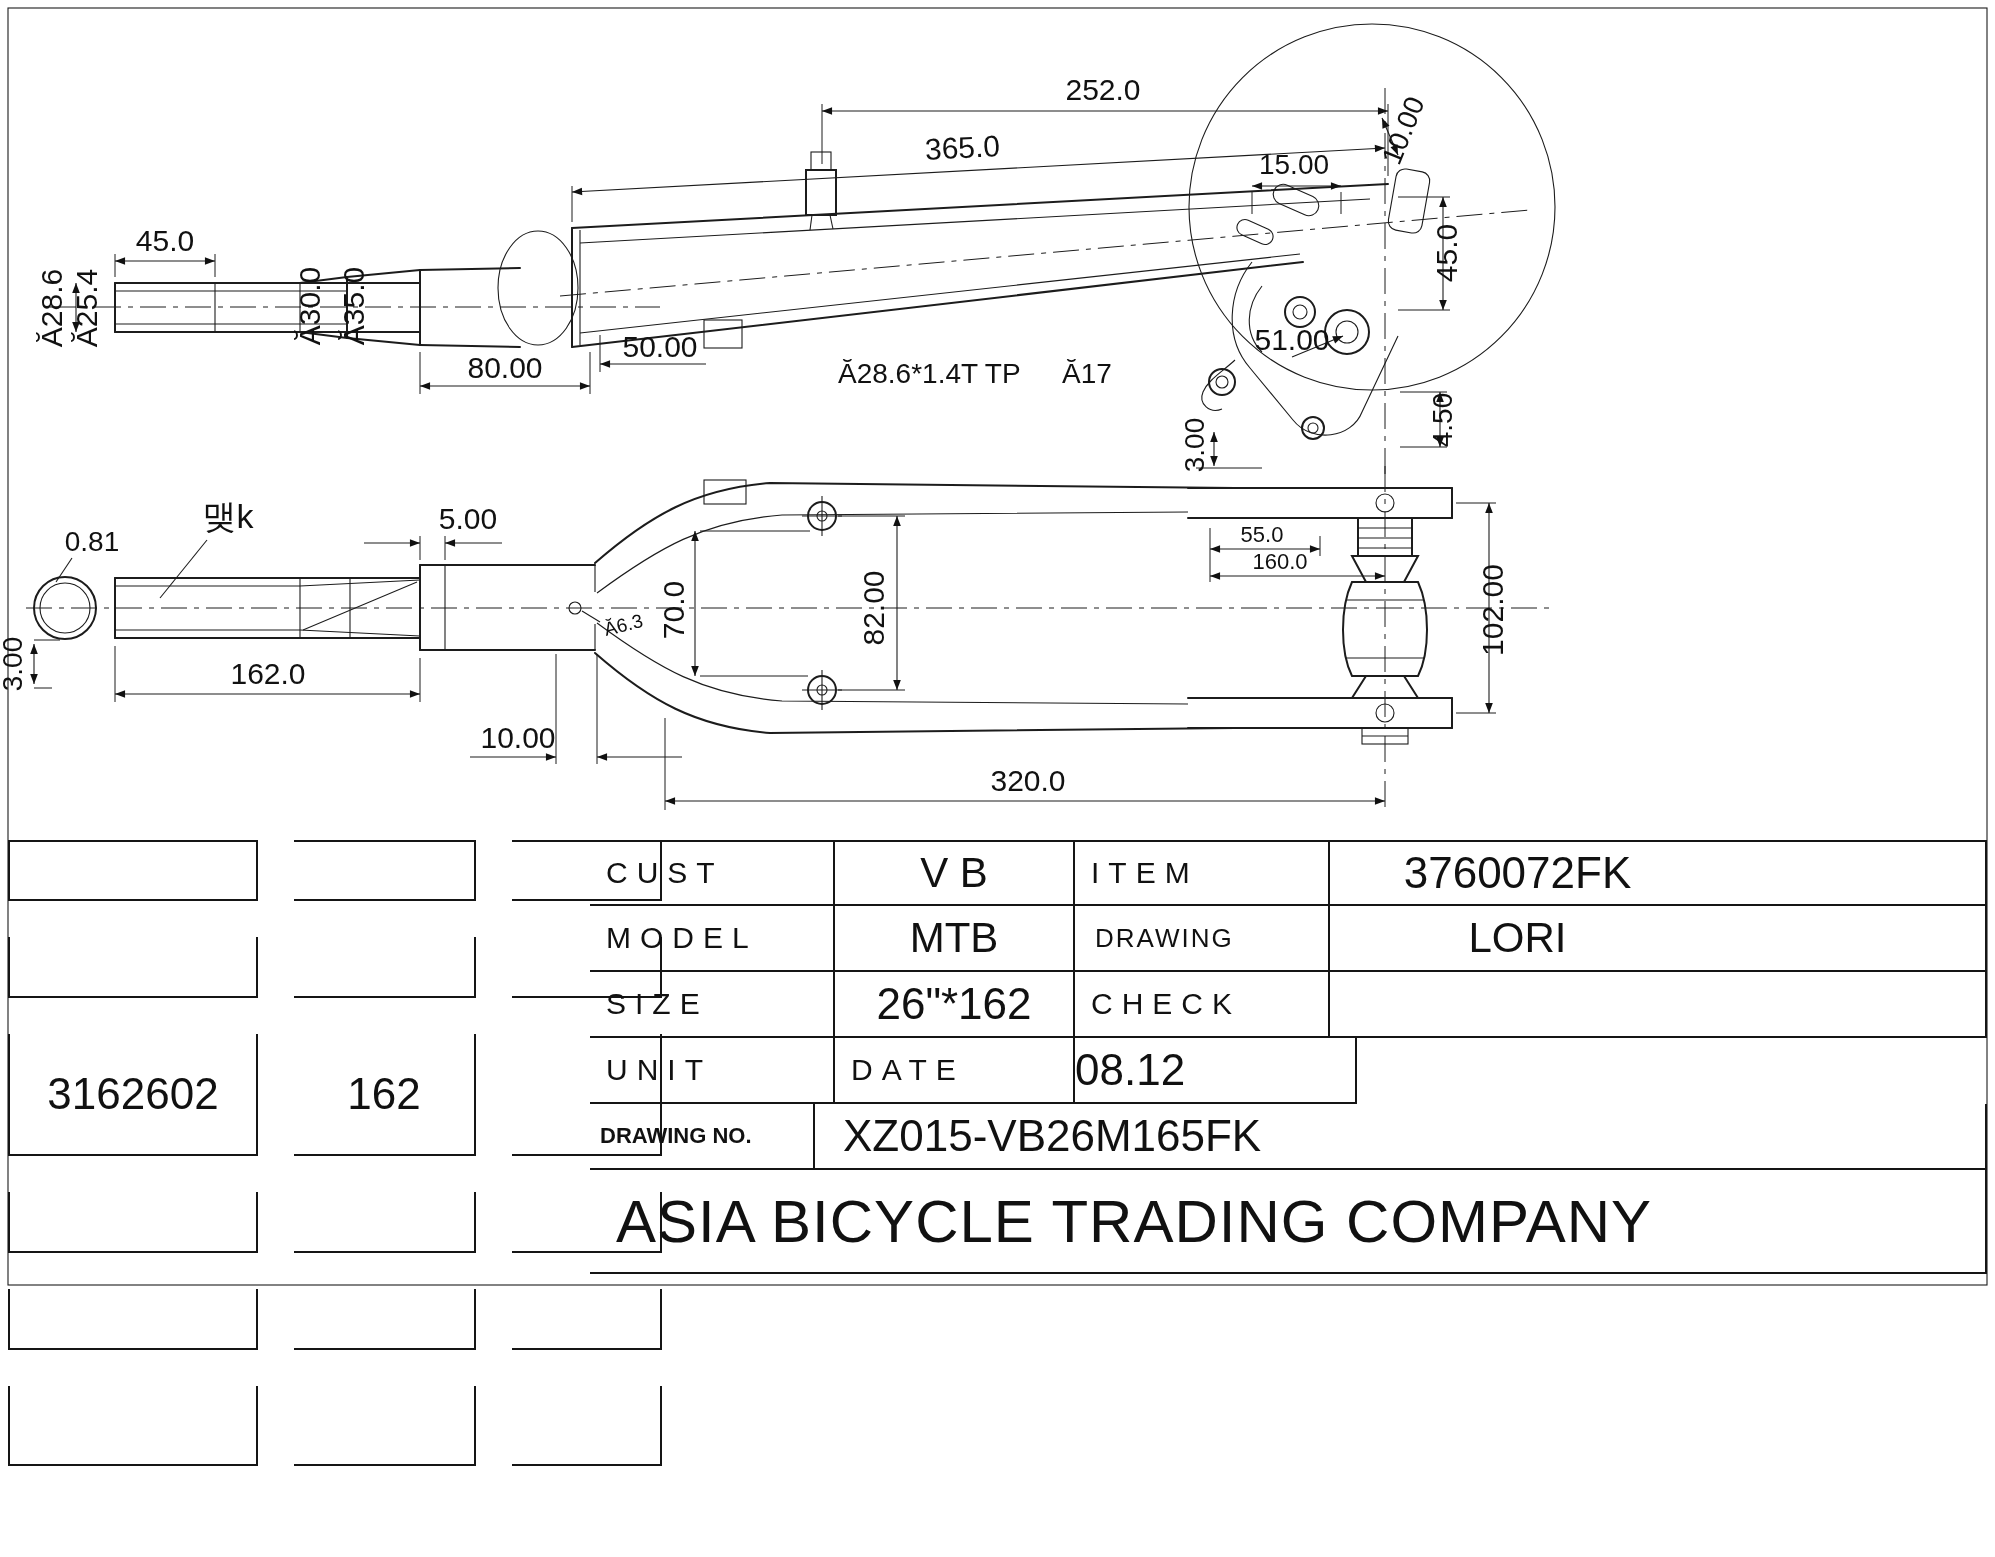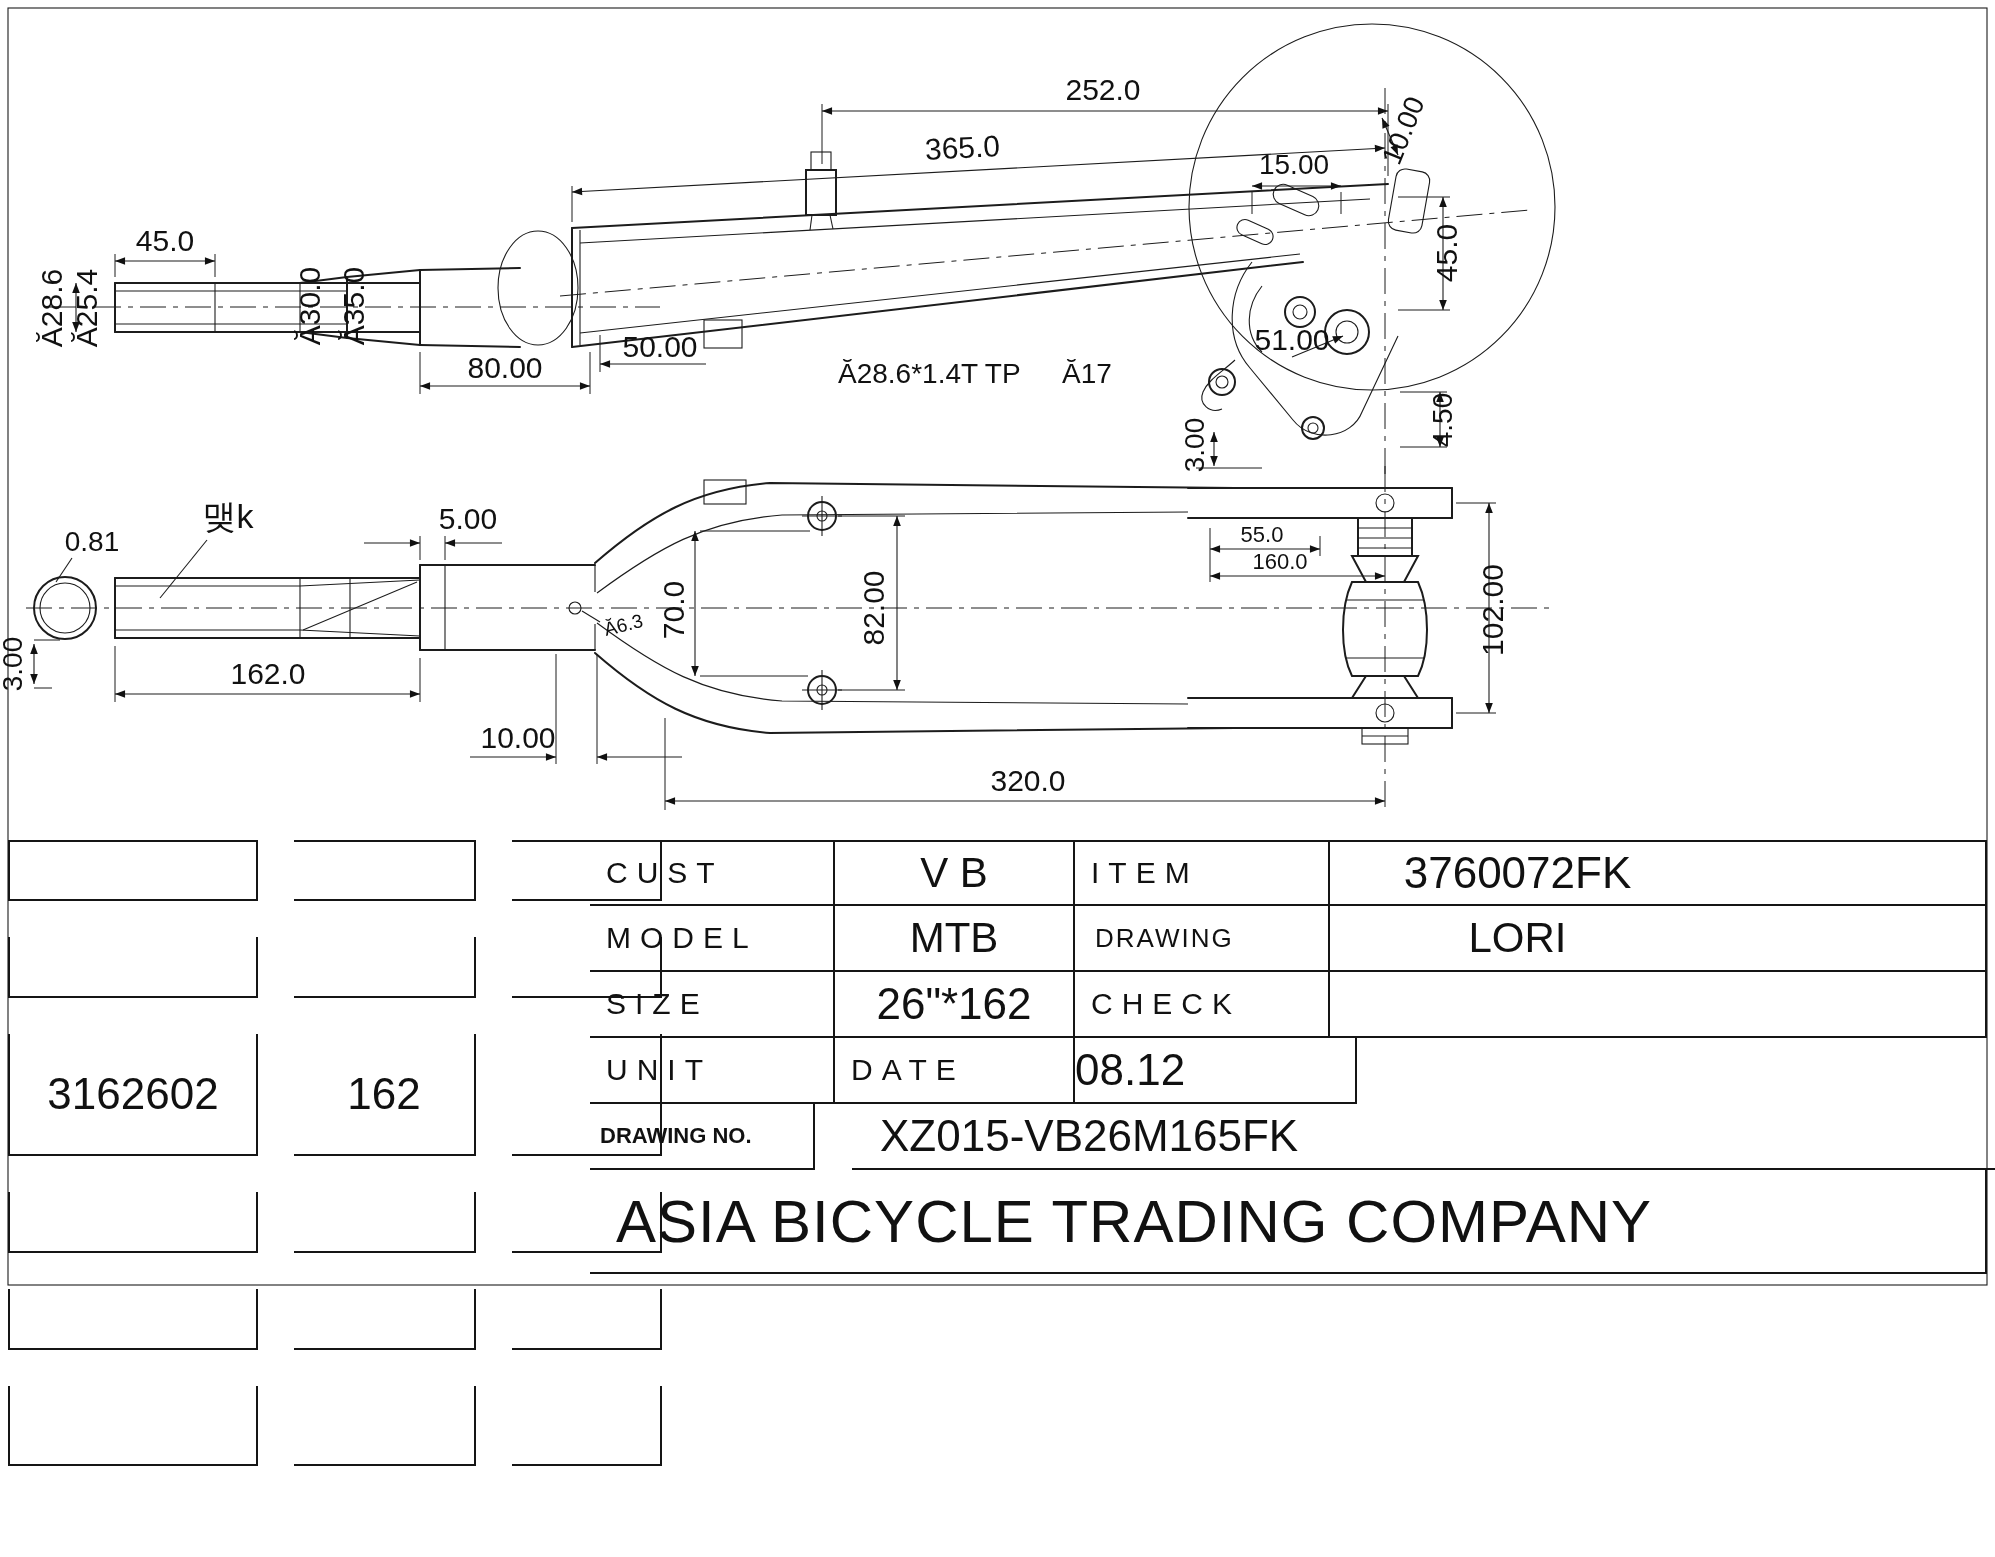--- a/index.html
+++ b/index.html
@@ -26,21 +26,21 @@
   
   .tbl {
     position: absolute; left: 8px; top: 840px; width: 582px; height: 445px;
     display: grid; grid-template-columns: 250px 182px 150px;
     grid-template-rows: 61px 61px 122px 61px 61px 80px;
     gap: 36px;
   }
   .tbr { position: absolute; left: 590px; top: 840px; width: 1397px; height: 445px; }
   .trow  { display: grid; height: 66px; }
   .trow4 { grid-template-columns: 245px 240px 255px 657px; }
-  .trow2 { grid-template-columns: 225px 1172px; gap: 37px; }
+  .trow2 { grid-template-columns: 225px 1172px; }
   .trow1 { grid-template-columns: 1fr; height: 104px; }
   .c {
     border-right: 2.5px solid #151515; border-bottom: 2.5px solid #151515;
     display: flex; align-items: center; justify-content: center;
     font-size: 42px; overflow: hidden; white-space: nowrap;
   }
   .bt { border-top: 2.5px solid #151515; }
   .bl { border-left: 2.5px solid #151515; }
   .lb   { justify-content: flex-start; padding-left: 16px; font-size: 30px; letter-spacing: 9px; }
   .lb2  { justify-content: flex-start; padding-left: 20px; font-size: 26px; letter-spacing: 2px; text-align: right; }

